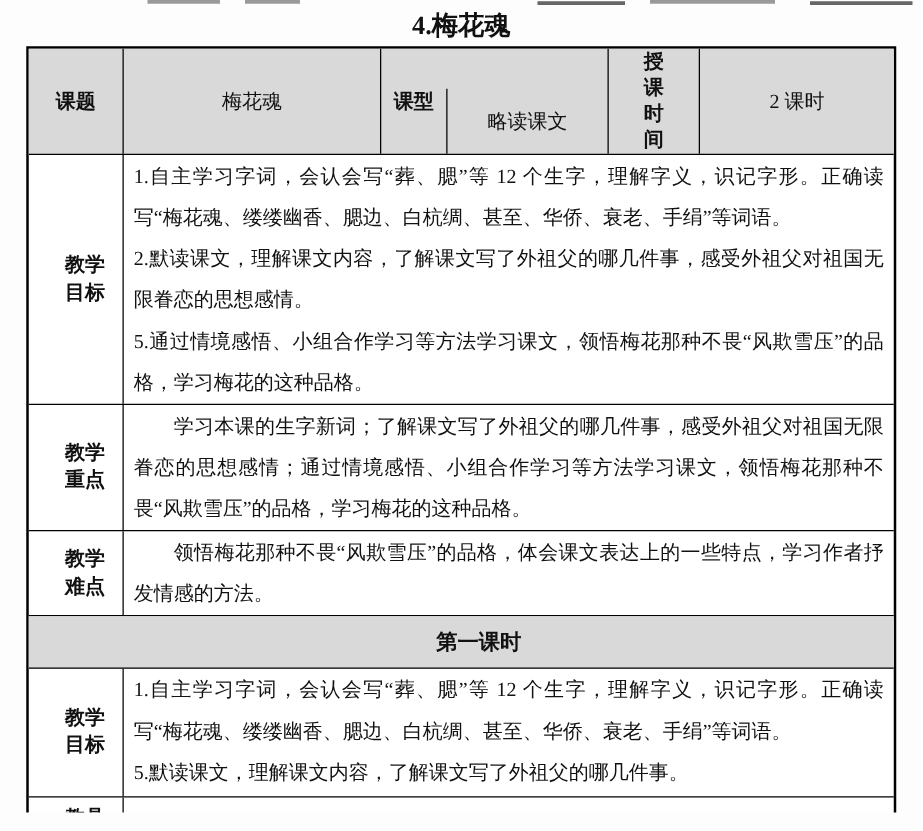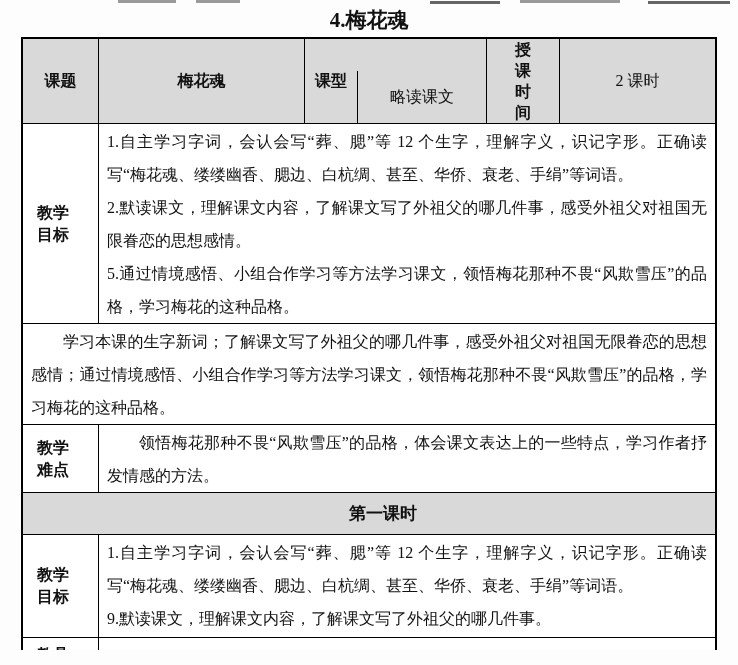--- a/index.html
+++ b/index.html
@@ -33,31 +33,31 @@
   .row:last-child{border-bottom:none;}
   .cell{box-sizing:border-box;border-left:1px solid #000;}
   .cell:first-child{border-left:none;}
 
   .gray{background:#d9d9d9;}
 
   
   .r-info{min-height:45px;}
   .r-info .cell{display:flex;align-items:center;justify-content:center;text-align:center;font-size:16px;}
   .c-topic-l{flex:0 0 75px;font-weight:bold;}
-  .c-topic-v{flex:0 0 206px;font-weight:bold;}
+  .c-topic-v{flex:0 0 206px;font-weight:normal;}
   .c-type-l{flex:0 0 53px;font-weight:bold;}
   .c-type-v{flex:0 0 129px;margin-top:32px;}
   .c-time-l{flex:0 0 73px;font-weight:bold;line-height:21px;padding:0 27px;}
   .c-time-v{flex:1;}
 
   
   .label-cell{
     flex:0 0 75px;
     display:flex;align-items:center;justify-content:center;
-    text-align:left;font-weight:bold;font-size:16px;line-height:22px;
+    text-align:right;font-weight:bold;font-size:16px;line-height:22px;
     padding:0 14px;
   }
   .content-cell{
     flex:1;padding:1px 8px 0 8px;
     font-size:16px;line-height:33px;text-align:justify;
   }
   .content-cell p{margin:0;}
   .indent .content-cell p{text-indent:2em;}
 
   .r-goals{min-height:197px;}
@@ -125,41 +125,42 @@
     <div class="row r-goals">
       <div class="cell label-cell">教学目标</div>
       <div class="cell content-cell">
         <p>1.自主学习字词，会认会写“葬、腮”等 12 个生字，理解字义，识记字形。正确读写“梅花魂、缕缕幽香、腮边、白杭绸、甚至、华侨、衰老、手绢”等词语。</p>
         <p>2.默读课文，理解课文内容，了解课文写了外祖父的哪几件事，感受外祖父对祖国无限眷恋的思想感情。</p>
         <p>5.通过情境感悟、小组合作学习等方法学习课文，领悟梅花那种不畏“风欺雪压”的品格，学习梅花的这种品格。</p>
       </div>
     </div>
 
     <div class="row r-focus indent">
+      <div class="cell label-cell">教学重点</div>
       <div class="cell content-cell">
         <p>学习本课的生字新词；了解课文写了外祖父的哪几件事，感受外祖父对祖国无限眷恋的思想感情；通过情境感悟、小组合作学习等方法学习课文，领悟梅花那种不畏“风欺雪压”的品格，学习梅花的这种品格。</p>
       </div>
     </div>
 
     <div class="row r-difficulty indent">
       <div class="cell label-cell">教学难点</div>
       <div class="cell content-cell">
         <p>领悟梅花那种不畏“风欺雪压”的品格，体会课文表达上的一些特点，学习作者抒发情感的方法。</p>
       </div>
     </div>
 
     <div class="row r-banner gray">
       <div class="cell">第一课时</div>
     </div>
 
     <div class="row r-goals2">
       <div class="cell label-cell">教学目标</div>
       <div class="cell content-cell">
         <p>1.自主学习字词，会认会写“葬、腮”等 12 个生字，理解字义，识记字形。正确读写“梅花魂、缕缕幽香、腮边、白杭绸、甚至、华侨、衰老、手绢”等词语。</p>
-        <p>9.默读课文，理解课文内容，了解课文写了外祖父的哪几件事。</p>
+        <p>5.默读课文，理解课文内容，了解课文写了外祖父的哪几件事。</p>
       </div>
     </div>
 
     <div class="row r-aids">
       <div class="cell label-cell">教具准备</div>
       <div class="cell content-cell">课件</div>
     </div>
 
     <div class="row r-footer">
       <div class="cell c-design">教学设计</div>

